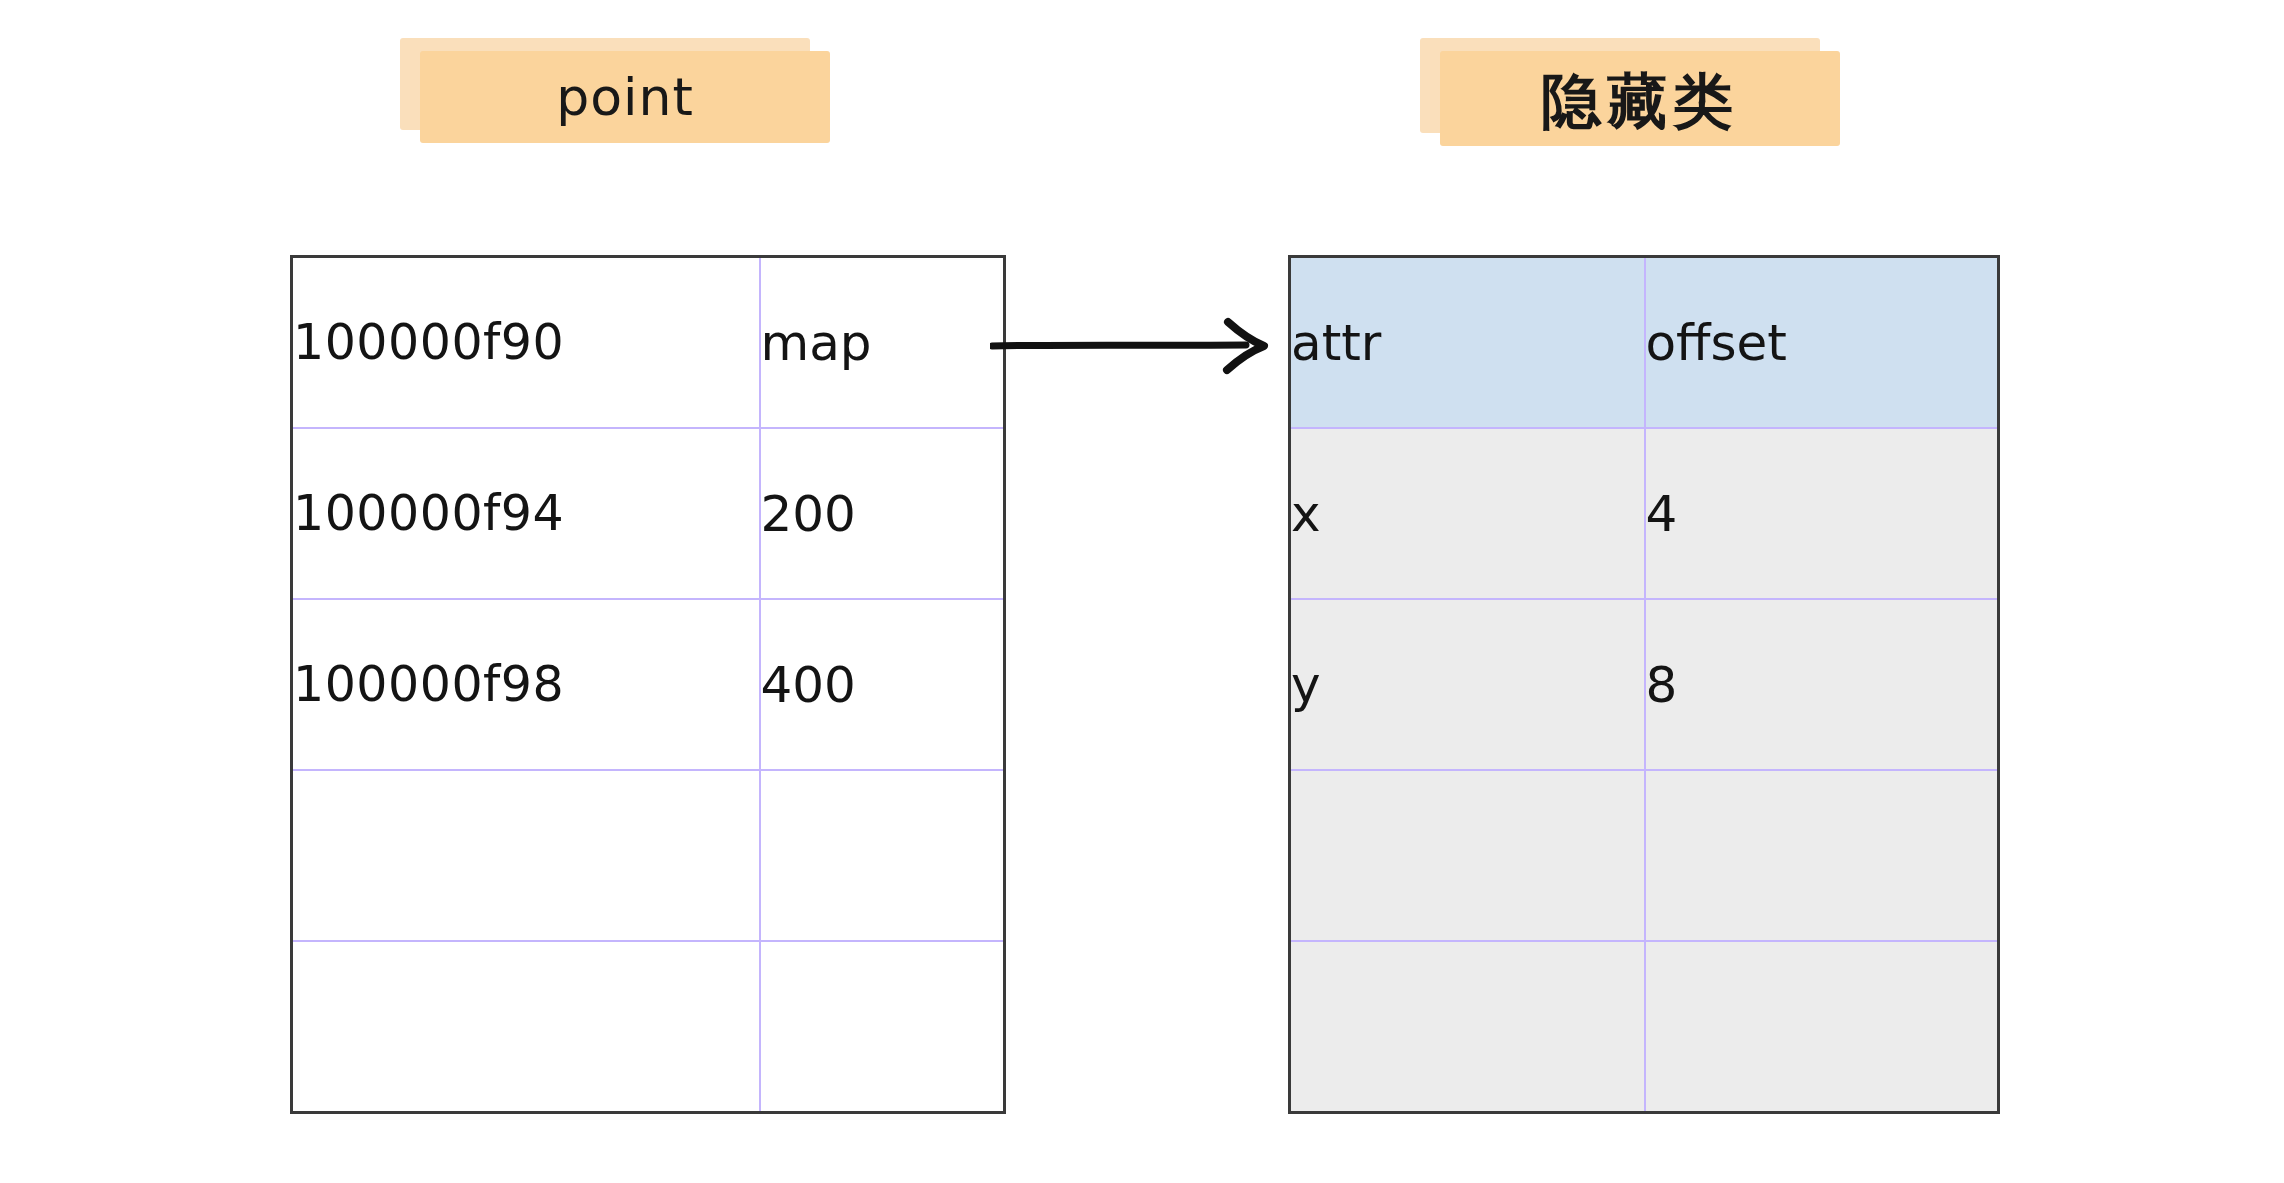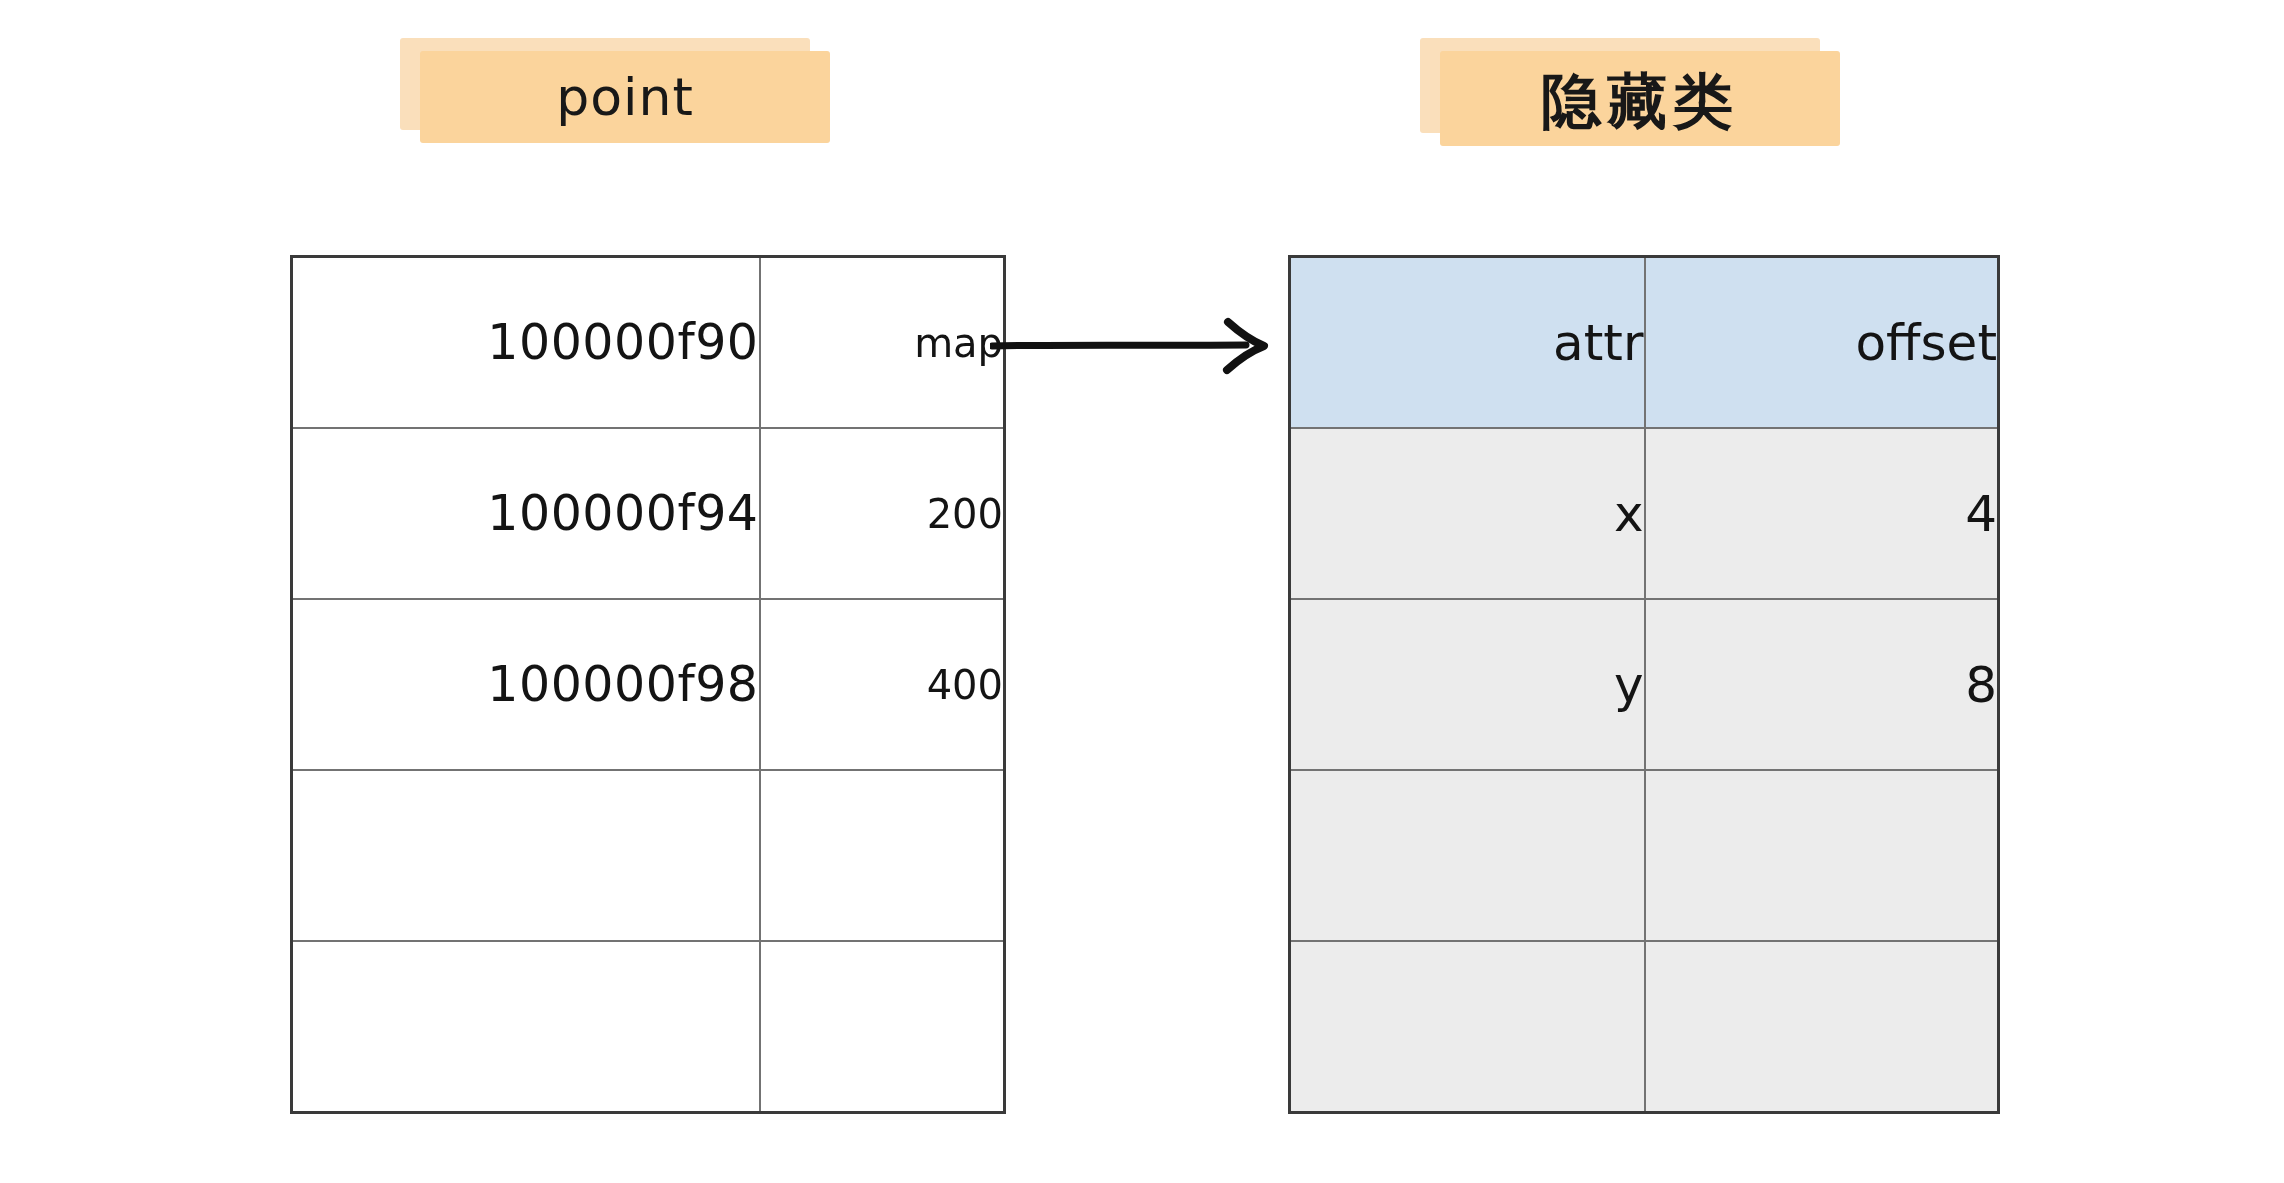--- a/index.html
+++ b/index.html
@@ -59,39 +59,39 @@
 
   
   .grid-table {
     position: absolute;
     border-collapse: collapse;
     table-layout: fixed;
     border: 3px solid #3a3a3a;
     background: #ffffff;
   }
   .grid-table td {
-    border: 2px solid #737373;
-    text-align: right;
+    border: 2px solid #c4b5fd;
+    text-align: left;
     vertical-align: middle;
     color: #141414;
     padding: 0;
   }
 
   
   #memory-table {
     left: 290px;
     top: 255px;
     width: 713px;
     height: 848px;
   }
   #memory-table td { height: 169px; font-size: 50px; }
   #memory-table col.c1 { width: 468px; }
   #memory-table col.c2 { width: 245px; }
   #memory-table td.addr { font-size: 49px; letter-spacing: 0.5px; }
-  #memory-table td.val  { font-size: 40px; }
+  #memory-table td.val  { font-size: 50px; }
 
   
   #hidden-class-table {
     left: 1288px;
     top: 255px;
     width: 709px;
     height: 847px;
   }
   #hidden-class-table td { height: 169px; font-size: 50px; background: #ececec; }
   #hidden-class-table col.c1 { width: 355px; }

